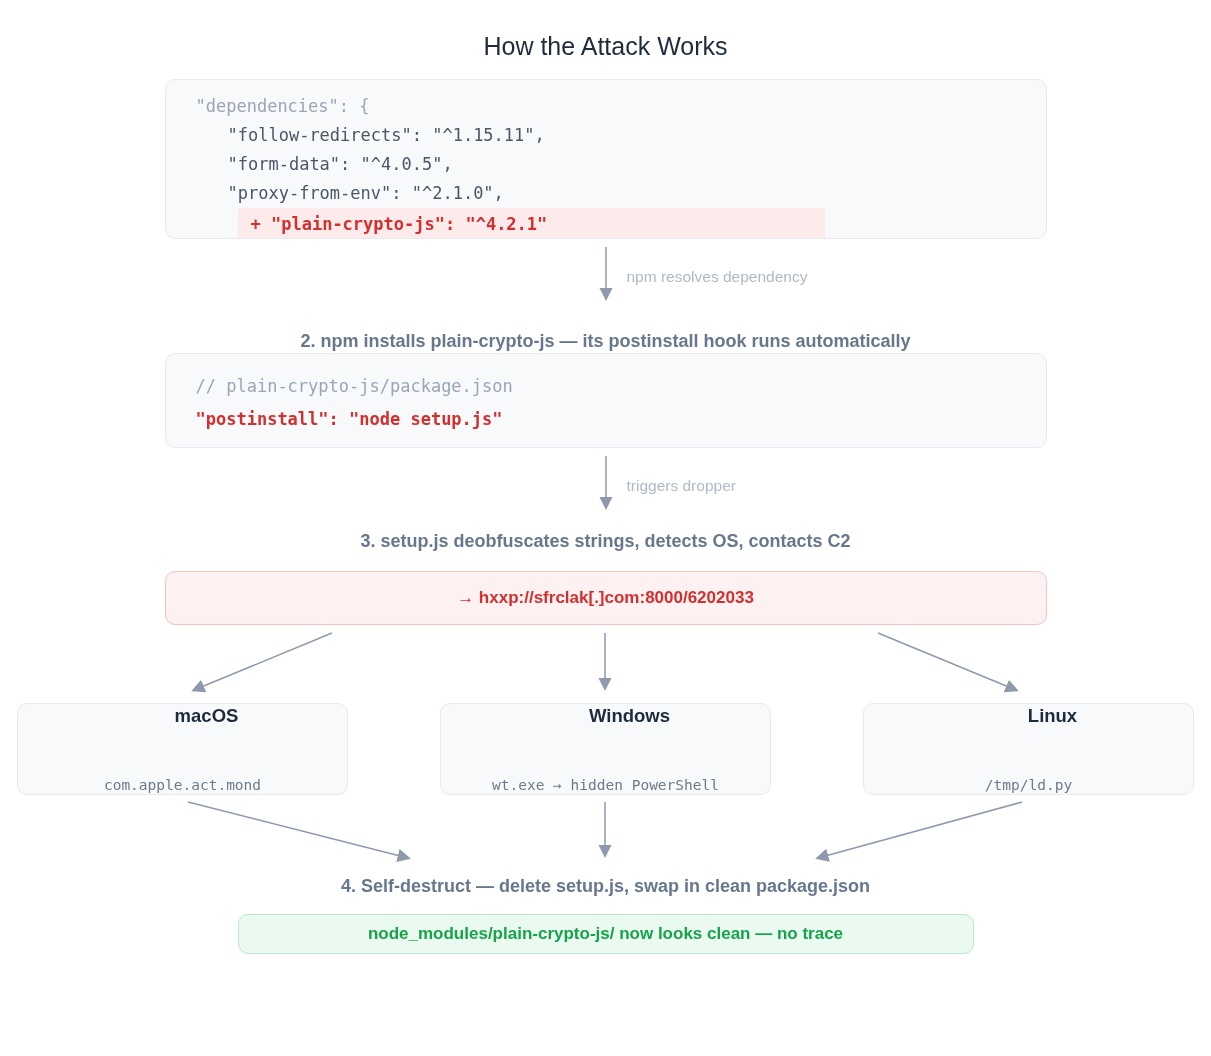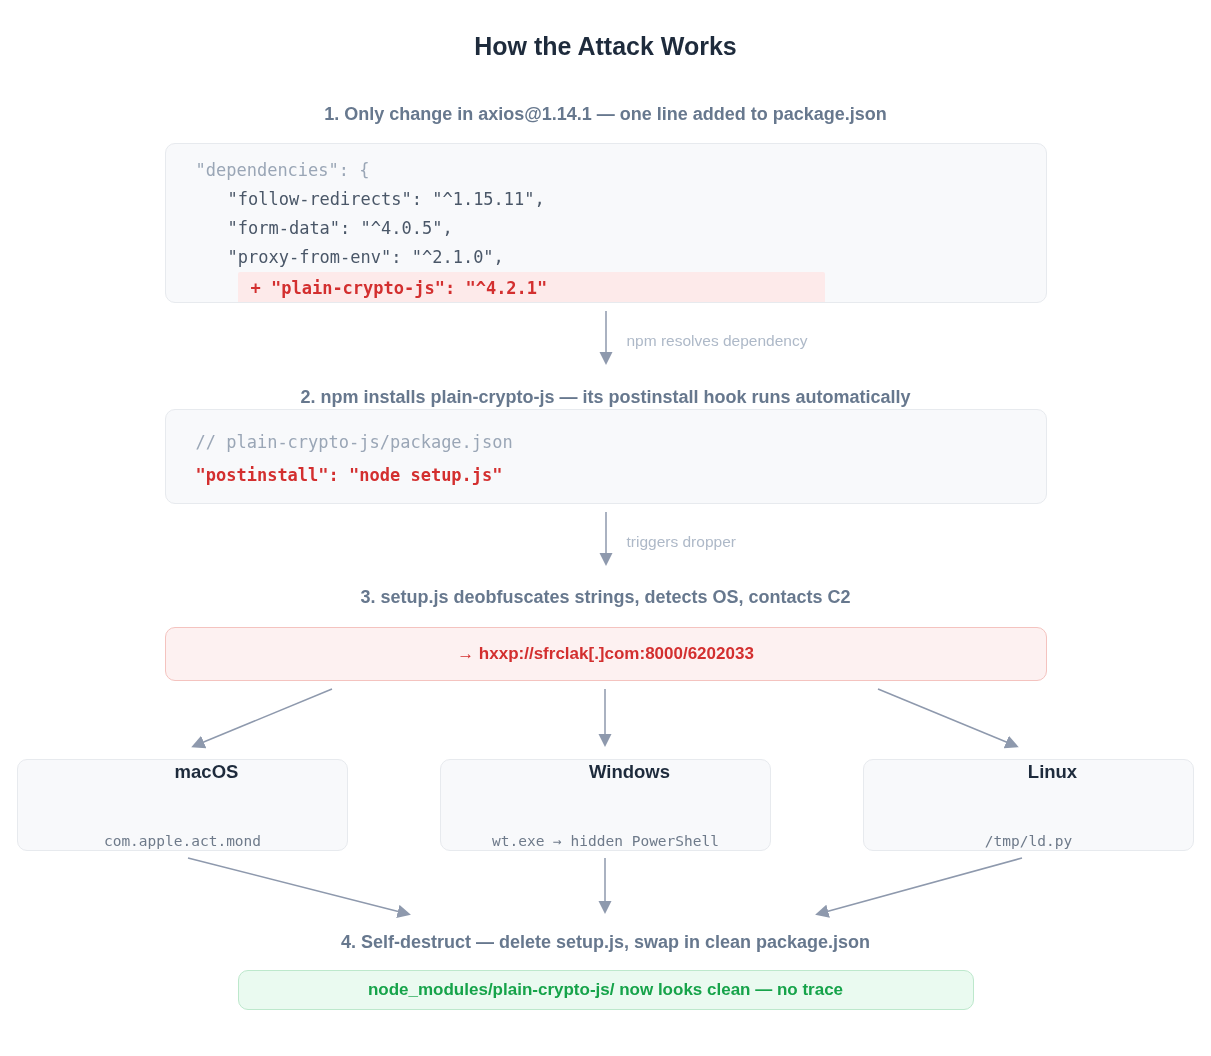--- a/index.html
+++ b/index.html
@@ -11,32 +11,32 @@
     height: 1056px;
     margin: 0 auto;
     background: #ffffff;
     overflow: hidden;
   }
   .title {
     margin-top: 30px;
     text-align: center;
     font-size: 25px;
     line-height: 32px;
-    font-weight: 700;
+    font-weight: 400;
     color: #1e2b3c;
   }
   .step-heading {
     text-align: center;
     font-size: 18px;
     line-height: 24px;
     font-weight: 600;
     color: #67788e;
   }
   .h-step1 { margin-top: 40px; }
-  .h-step2 { margin-top: 14px; }
+  .h-step2 { margin-top: 22px; }
   .h-step3 { margin-top: 13px; }
   .h-step4 { margin-top: 10px; }
 
   .code-block {
     width: 882px;
     margin: 0 auto;
     background: #f8f9fb;
     border: 1px solid #e7eaee;
     border-radius: 10px;
     font-family: "DejaVu Sans Mono", monospace;
@@ -153,21 +153,20 @@
     color: #16a34a;
   }
 </style>
 </head>
 <body>
 
 <div class="page">
 
   <h1 class="title">How the Attack Works</h1>
 
-  <div class="step-heading h-step1">1. Only change in axios@1.14.1 — one line added to package.json</div>
 
   <div class="code-block code1">
     <div class="code-line dim">"dependencies": {</div>
     <div class="code-line indent">"follow-redirects": "^1.15.11",</div>
     <div class="code-line indent">"form-data": "^4.0.5",</div>
     <div class="code-line indent">"proxy-from-env": "^2.1.0",</div>
     <div class="code-line added"><span class="hl">+ "plain-crypto-js": "^4.2.1"</span></div>
   </div>
 
   <div class="arrow-zone">

